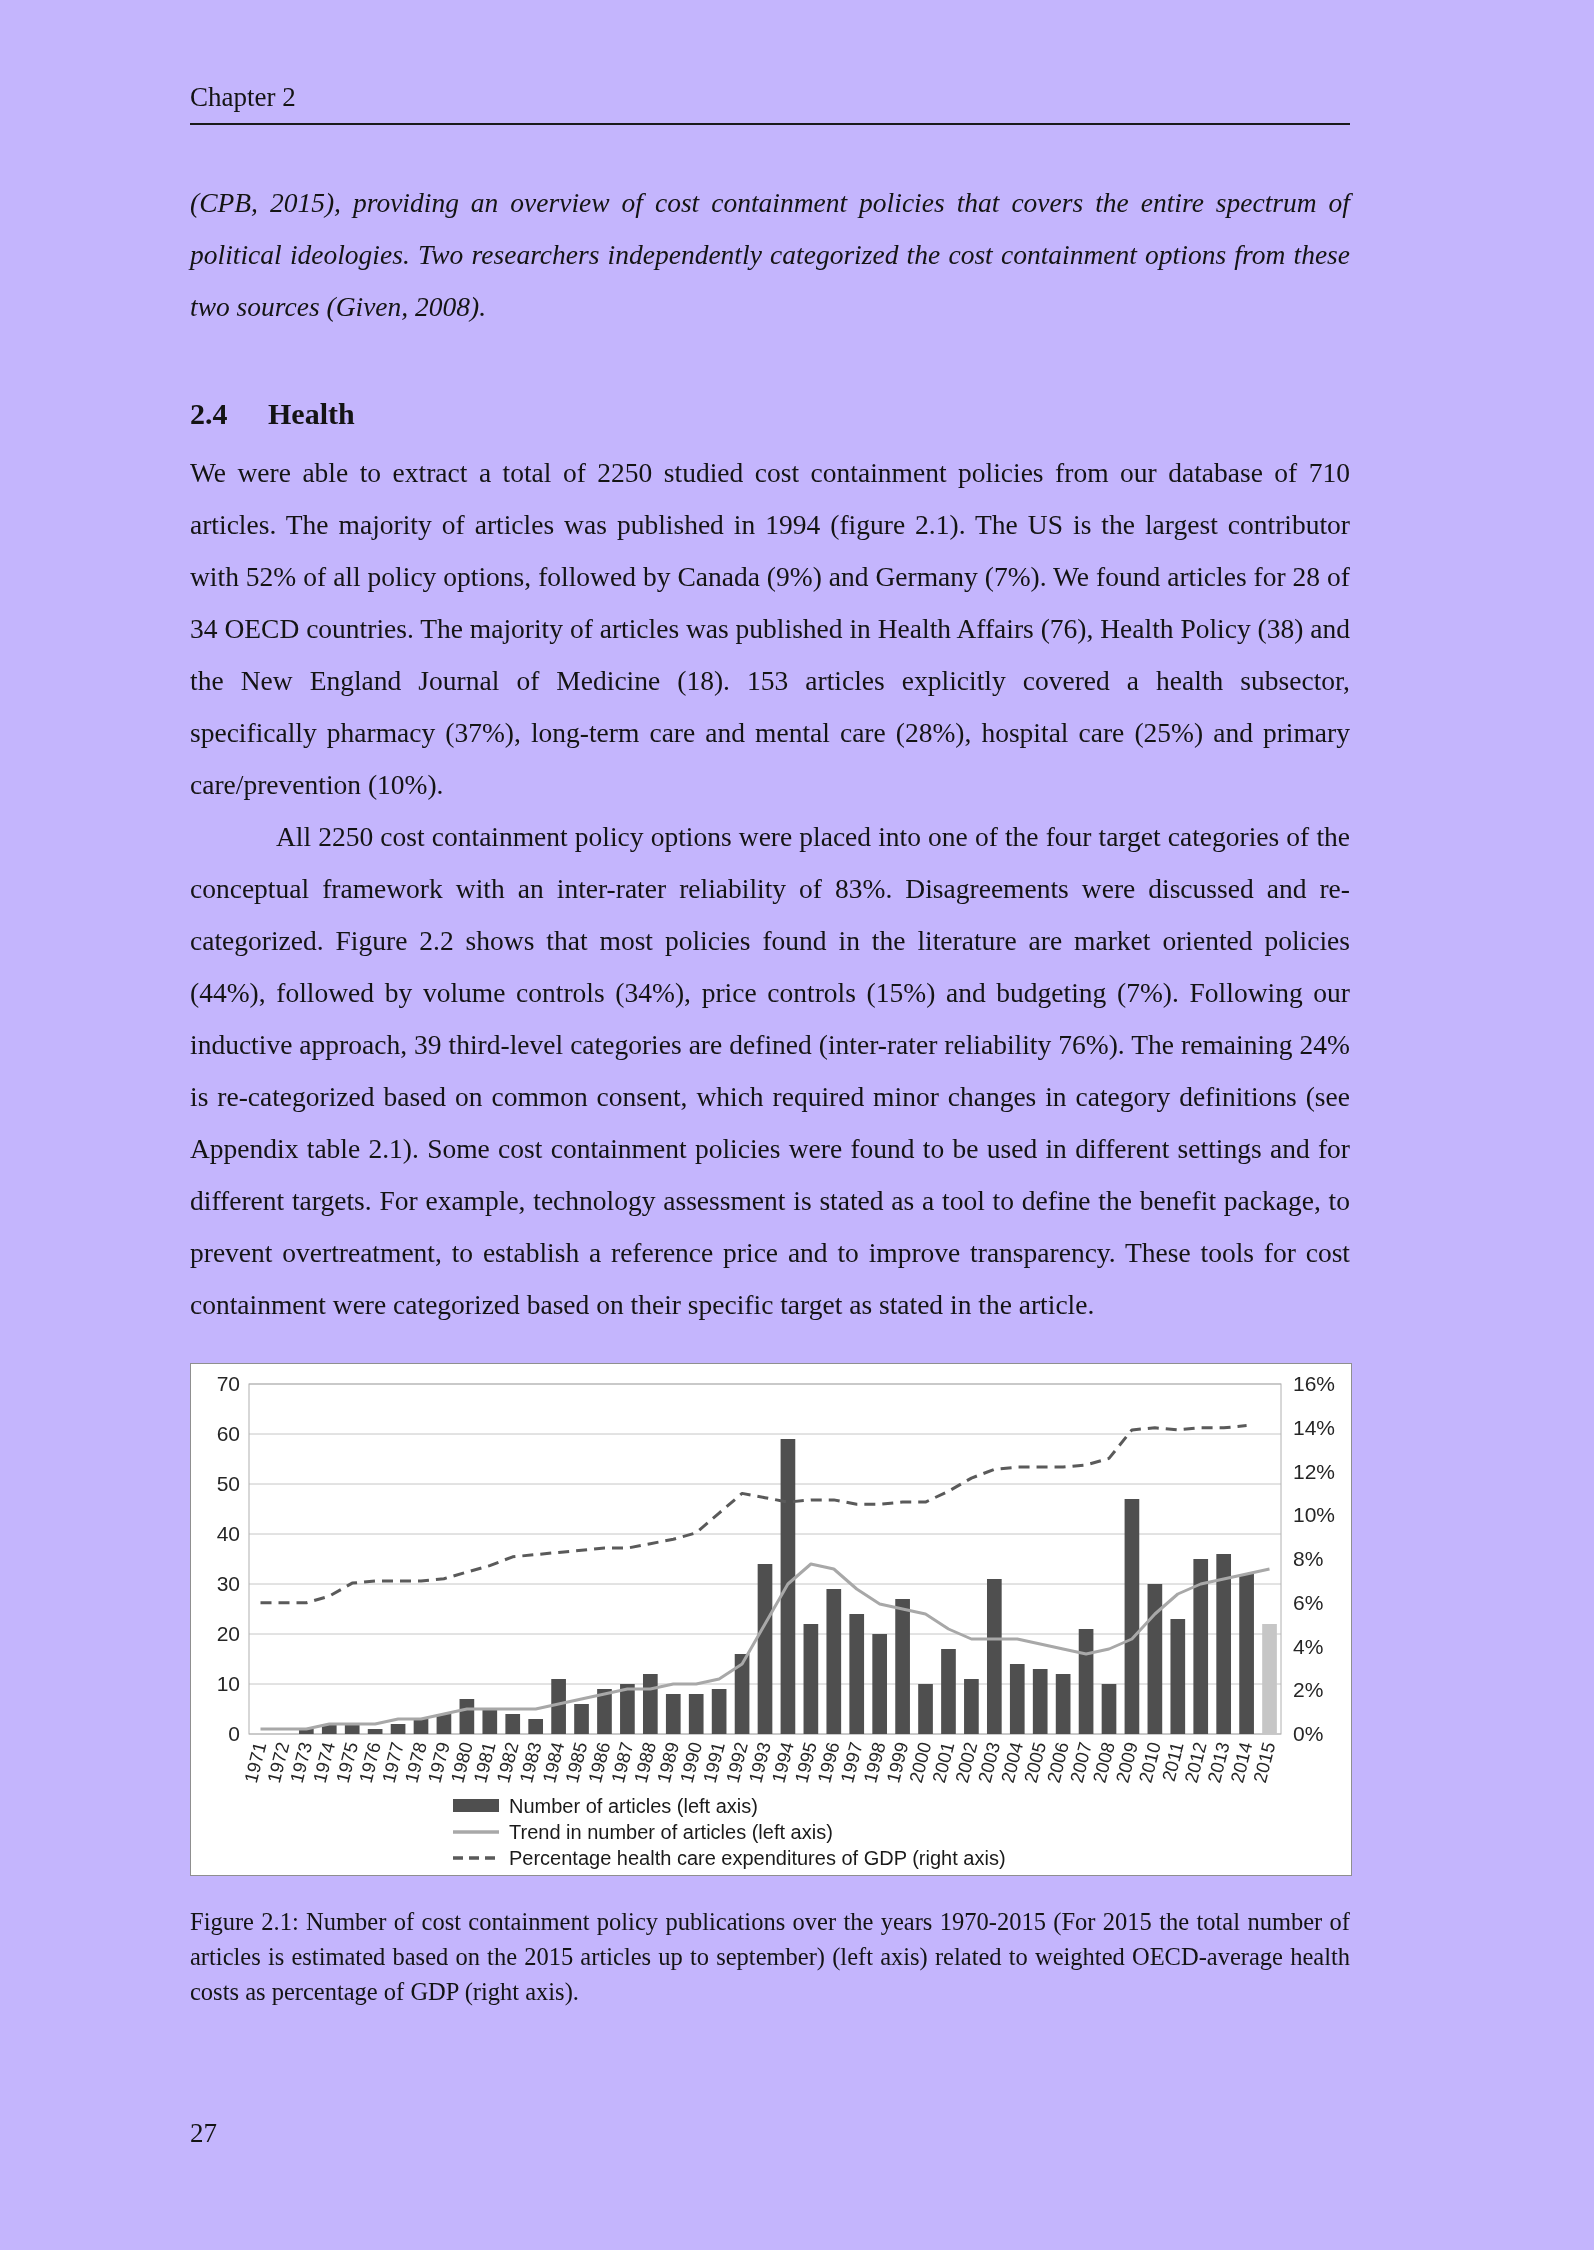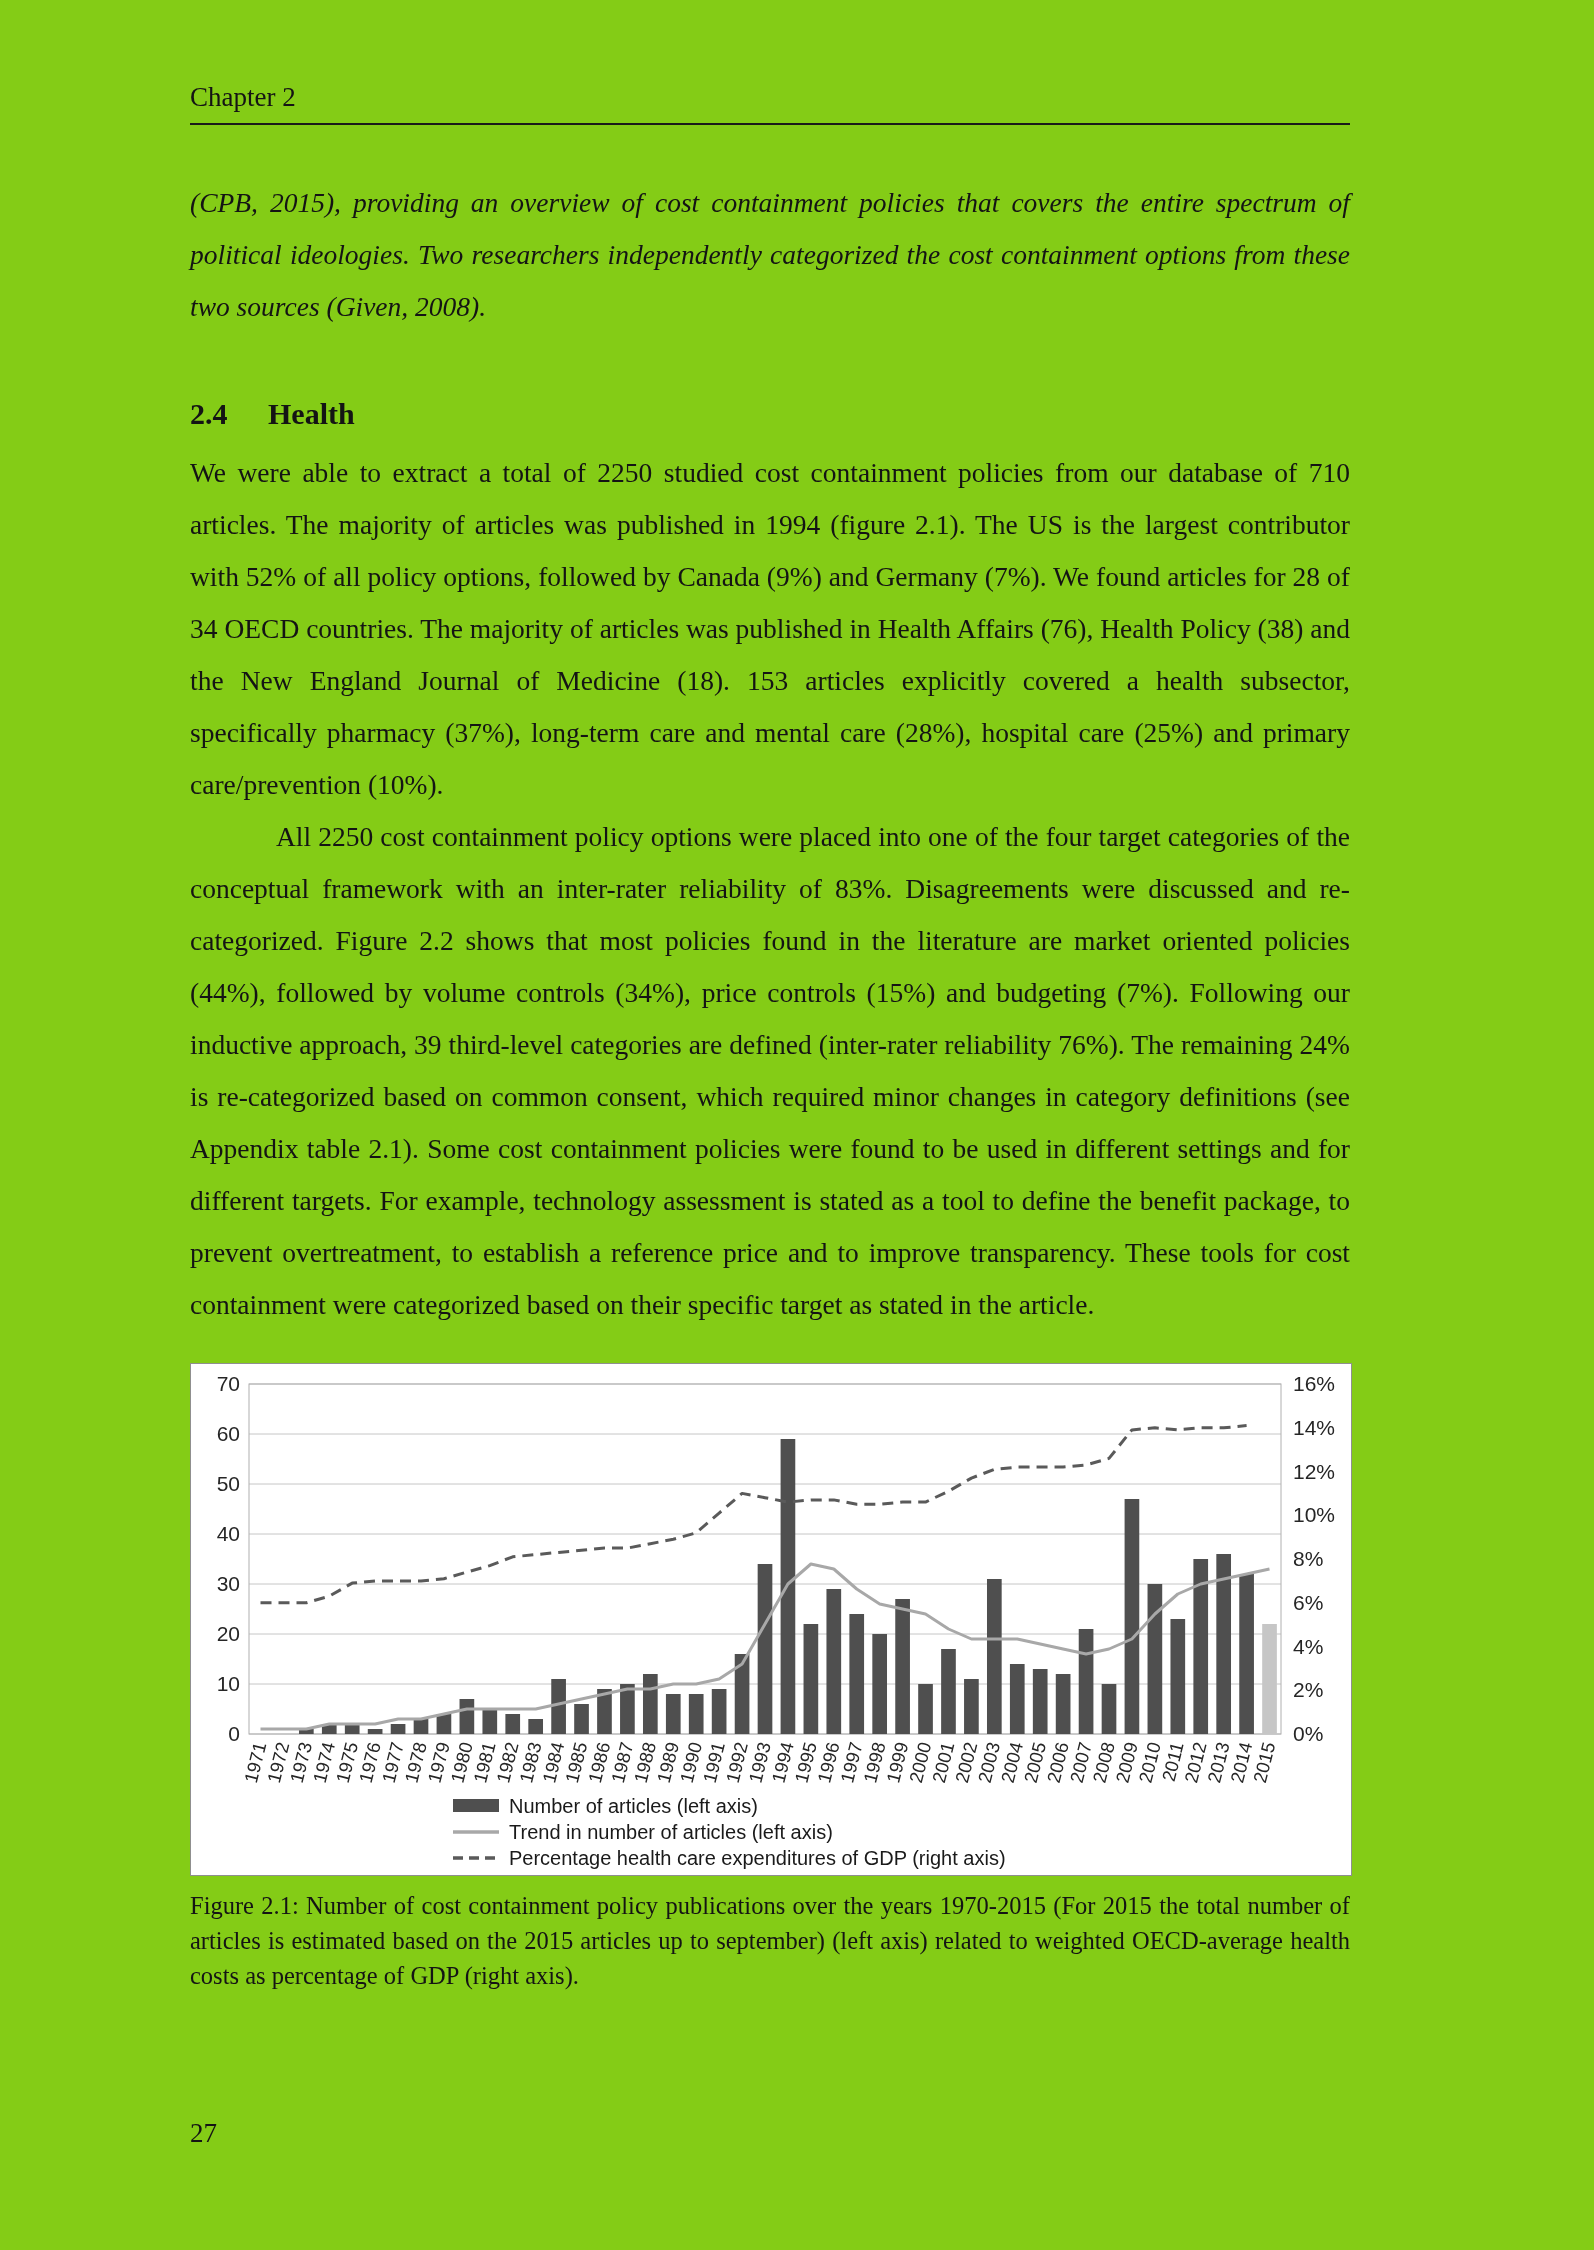--- a/index.html
+++ b/index.html
@@ -2,21 +2,21 @@
 <html><head>
 <meta charset="utf-8">
 <style>
   * { margin: 0; padding: 0; box-sizing: border-box; }
   html, body { background: #e8e8e8; }
   .page {
     position: relative;
     width: 1594px;
     height: 2250px;
     margin: 0 auto;
-    background: #84cc16;
+    background: #c4b5fd;
     font-family: "Liberation Serif", "DejaVu Serif", serif;
     color: #141414;
     padding: 82px 244px 0 190px;
     overflow: hidden;
   }
   .running-header {
     font-size: 27px;
     padding-bottom: 10px;
     border-bottom: 2px solid #1a1a1a;
   }
@@ -35,21 +35,21 @@
   .p3 { text-indent: 86px; }
   .figure { display: block; margin-top: 32px; }
   .chart-frame {
     width: 1162px;
     height: 513px;
     border: 1px solid #8f8f8f;
     background: #ffffff;
   }
   .chart-frame svg { display: block; }
   .caption {
-    margin-top: 12px;
+    margin-top: 28px;
     font-size: 24.5px;
     line-height: 35px;
     text-align: justify;
   }
   .page-number {
     position: absolute;
     left: 190px;
     top: 2118px;
     font-size: 27px;
   }

